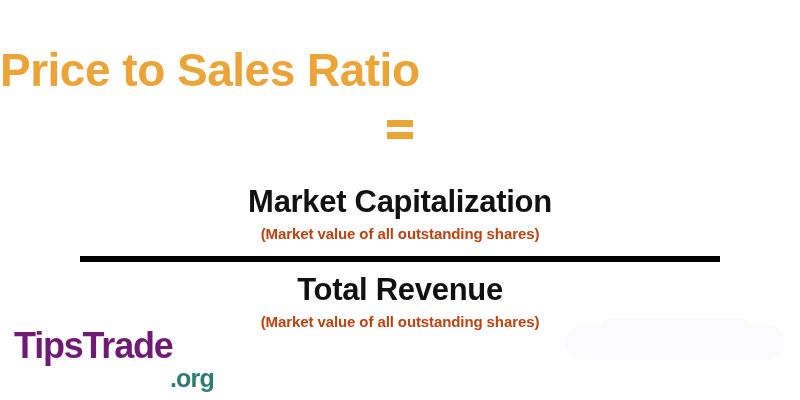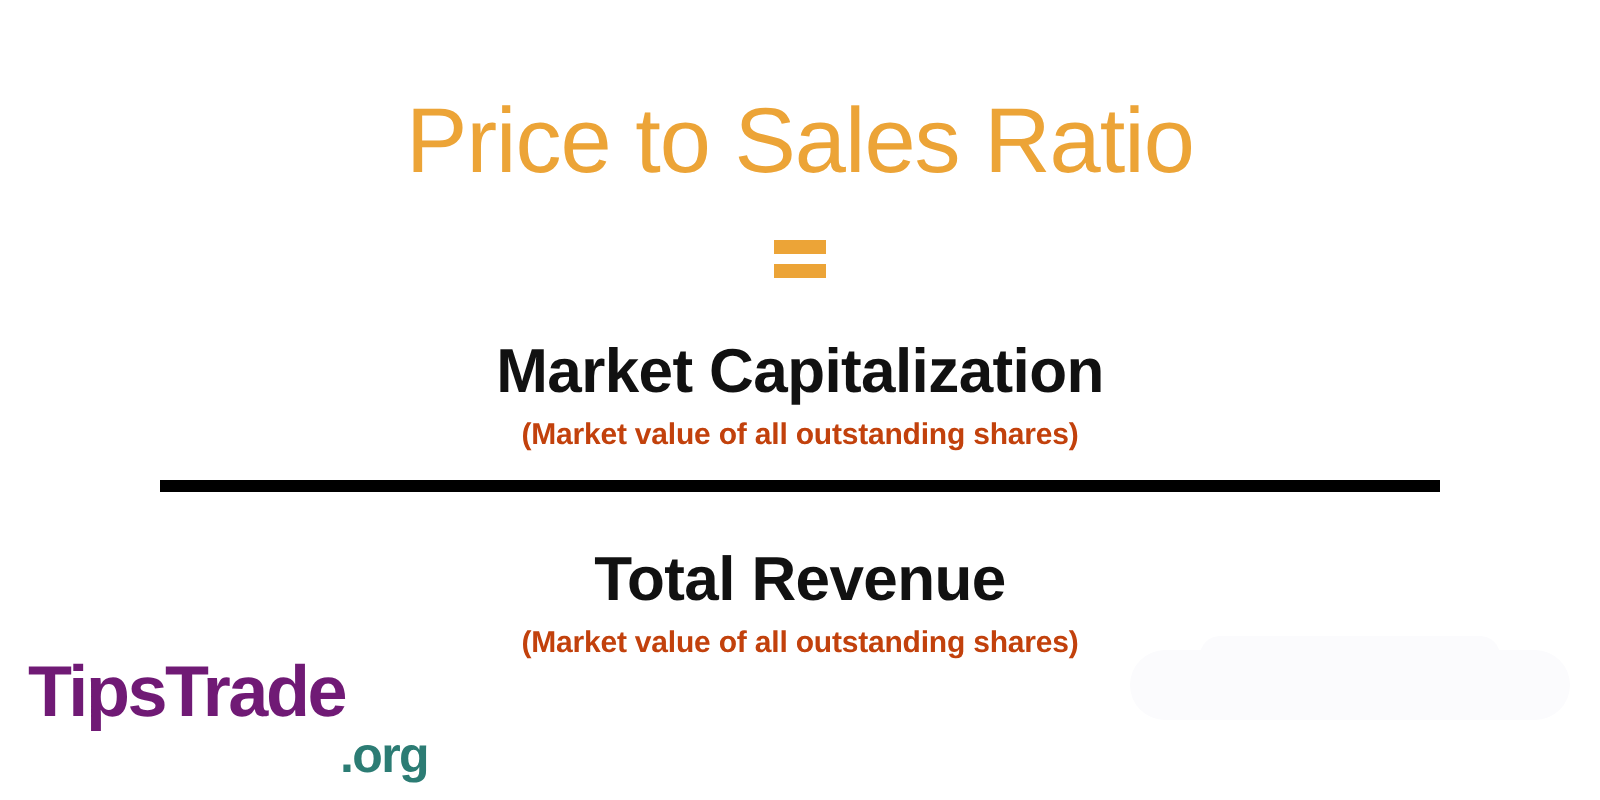--- a/index.html
+++ b/index.html
@@ -43,23 +43,22 @@
     height: 20px;
     border-radius: 10px;
   }
 
   
   .title {
     position: absolute;
     left: 0;
     top: 45px;
     width: 800px;
-    text-align: center;
     font-size: 46px;
-    font-weight: normal;
+    font-weight: bold;
     letter-spacing: -0.5px;
     color: #eca437;
     line-height: 1.1;
     white-space: nowrap;
   }
 
   
   .equals {
     position: absolute;
     left: 0;
@@ -82,21 +81,21 @@
     height: 1px;
     overflow: hidden;
     clip: rect(0 0 0 0);
     white-space: nowrap;
   }
 
   
   .fraction {
     position: absolute;
     left: 0;
-    top: 168px;
+    top: 184px;
     width: 800px;
   }
 
   .frac-part {
     width: 800px;
     text-align: center;
   }
 
   .frac-main {
     font-size: 31px;
@@ -120,21 +119,21 @@
   .frac-rule {
     position: absolute;
     left: 80px;
     top: 72px;
     width: 640px;
     height: 6px;
     background: #000000;
   }
 
   .denominator {
-    margin-top: 45px;
+    margin-top: 29px;
   }
 
   
   .logo {
     position: absolute;
     left: 14px;
     bottom: 12px;
     width: 200px;
     height: 60px;
   }

